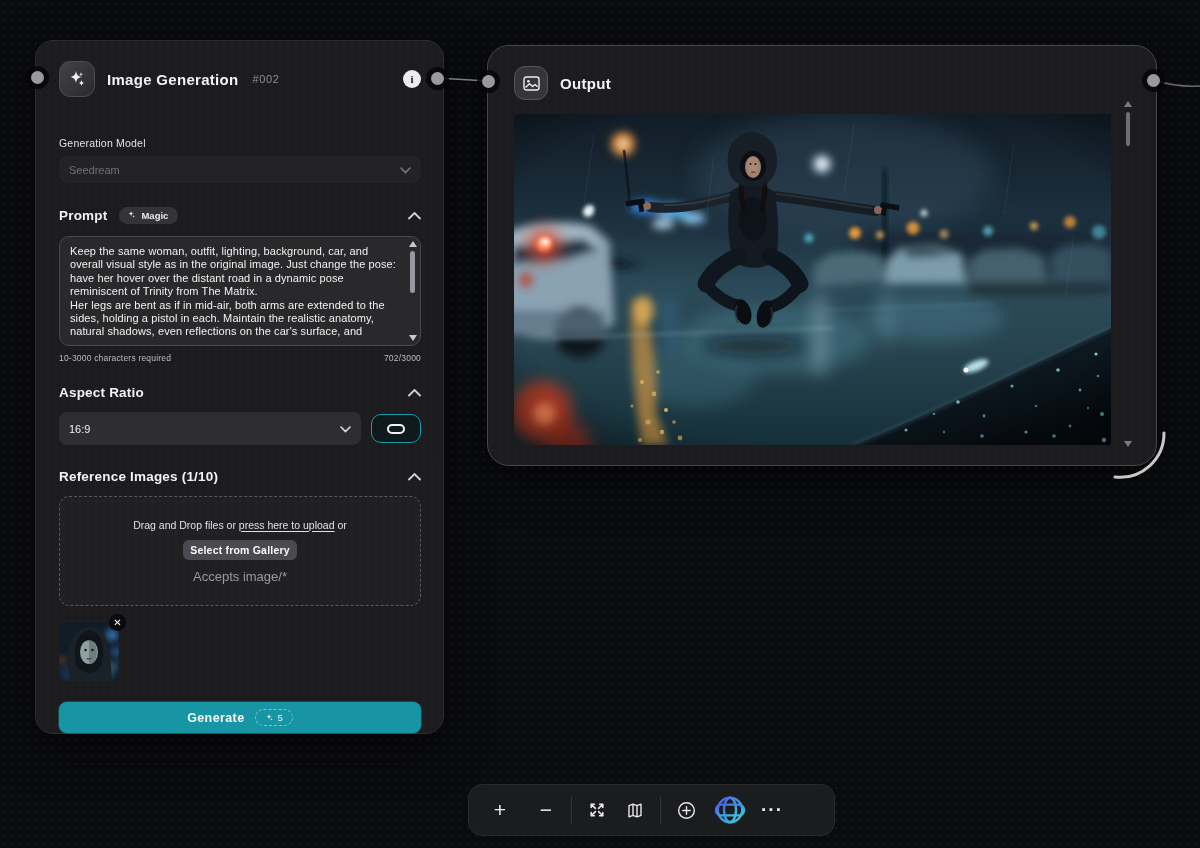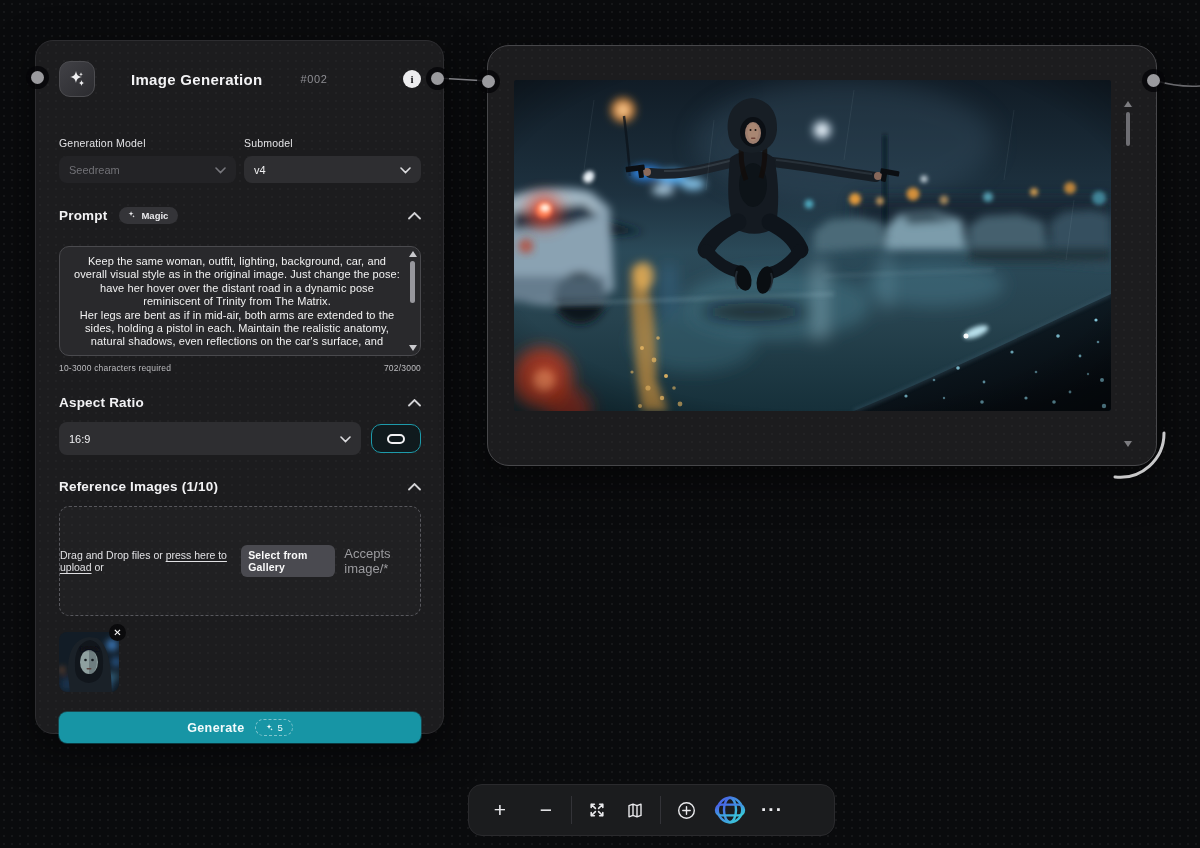--- a/index.html
+++ b/index.html
@@ -13,21 +13,21 @@
   
   .node { position:absolute; background-color:#1c1c1e;
     background-image:radial-gradient(rgba(255,255,255,0.028) 0.8px, transparent 0.9px);
     background-size:8px 8px;
     box-shadow:0 14px 40px rgba(0,0,0,0.55); }
   #gen-node { left:35px; top:40px; width:409px; height:694px; border-radius:18px;
     border:1px solid #2d2d30; padding:20px 22px 20px 23px; }
   #out-node { left:487px; top:45px; width:670px; height:421px; border-radius:22px;
     border:1.5px solid #47474a; padding:20px 0 0 26px; }
 
-  .node-header { display:flex; align-items:center;gap:24px; }
+  .node-header { display:flex; align-items:center; }
   .icon-box { width:36px; height:36px; border-radius:11px; flex:0 0 auto;
     background:linear-gradient(135deg,#414146,#2b2b2f); border:1px solid #4c4c50;
     display:flex; align-items:center; justify-content:center; }
   .icon-box.small { width:34px; height:34px; background:#35353a; border:1px solid #56565a; }
   .node-title { font-size:15px; font-weight:bold; color:#f2f2f4; letter-spacing:0.3px; margin-left:12px; }
   .node-id { font-size:11px; color:#8e8e93; letter-spacing:0.6px; margin-left:14px; }
   .info-btn { margin-left:auto; width:18px; height:18px; border-radius:50%; background:#ececee;
     color:#141416; font-size:11px; font-weight:bold; display:flex; align-items:center;
     justify-content:center; font-family:"Liberation Serif", serif; }
 
@@ -38,42 +38,42 @@
     padding:0 10px; font-size:11px; color:#f0f0f2; }
   .select .chev { margin-left:auto; }
   .select.disabled { background:#232326; color:#717176; }
 
   .section-header { display:flex; align-items:center; margin-top:24px; }
   .section-title { font-size:13.5px; font-weight:bold; color:#f2f2f4; letter-spacing:0.2px; }
   .collapse { margin-left:auto; cursor:pointer; display:flex; }
   .magic-badge { margin-left:12px; background:#343438; border-radius:999px; padding:3px 10px 3px 8px;
     font-size:9.5px; font-weight:bold; color:#e9e9ec; display:flex; align-items:flex-start; gap:5px; }
 
-  .prompt-box { position:relative; margin-top:22px; height:110px; border:1px solid #4a4a4e;
-    border-radius:10px; background:#29292c; padding:8px 16px 8px 10px; overflow:hidden;text-align:center; }
+  .prompt-box { position:relative; margin-top:12px; height:110px; border:1px solid #4a4a4e;
+    border-radius:10px; background:#29292c; padding:8px 16px 8px 10px; overflow:hidden; }
   .prompt-text { font-size:11px; line-height:13.4px; color:#f2f2f2; white-space:pre-wrap;
     letter-spacing:0.1px; }
   .pscroll { position:absolute; right:3px; top:4px; bottom:4px; width:9px; }
   .tri-up { width:0; height:0; border-left:4px solid transparent; border-right:4px solid transparent;
     border-bottom:6px solid #c9c9cd; margin:0 auto; }
   .tri-down { width:0; height:0; border-left:4px solid transparent; border-right:4px solid transparent;
     border-top:6px solid #c9c9cd; margin:0 auto; position:absolute; bottom:0; left:0; right:0; }
   .pthumb { position:absolute; top:10px; left:2px; width:5px; height:42px; border-radius:3px; background:#97979d; }
 
   .helper-row { display:flex; justify-content:space-between; margin-top:7px;
     font-size:8.5px; color:#bdbdc0; letter-spacing:0.2px; }
 
   .ar-row { display:flex; gap:10px; margin-top:12px; align-items:center; }
   .ar-select { flex:1; height:33px; }
   .ar-btn { width:50px; height:29px; border-radius:10px; border:1.5px solid #1d9aaa;
     background:#101a1d; display:flex; align-items:center; justify-content:center; }
   .landscape-glyph { width:18px; height:10px; border:2.2px solid #f2f2f4; border-radius:5px; }
 
   .dropzone { margin-top:12px; height:110px; border:1px dashed #58585d; border-radius:10px;
-    background:rgba(255,255,255,0.018); display:flex; flex-direction:row; align-items:center;
+    background:rgba(255,255,255,0.018); display:flex; flex-direction:column; align-items:center;
     justify-content:center; gap:9px; }
   .drop-line { font-size:10.5px; color:#e0e0e3; }
   .drop-link { text-decoration:underline; text-underline-offset:2px; cursor:pointer; }
   .gallery-btn { background:#4a4a50; border-radius:6px; padding:4px 7px; font-size:10.5px;
     font-weight:bold; color:#fafafa; letter-spacing:0.2px; }
   .accepts { font-size:13px; color:#9b9b9f; }
 
   .thumb-wrap { position:relative; width:60px; height:60px; margin-top:16px; }
   .thumb { width:60px; height:60px; border-radius:8px; overflow:hidden; display:block; }
   .thumb-close { position:absolute; top:-8px; right:-7px; width:17px; height:17px; border-radius:50%;
@@ -136,31 +136,20 @@
     </div>
 
     <div class="field-row">
       <div class="field">
         <div class="field-label">Generation Model</div>
         <div class="select disabled">
           <span>Seedream</span>
           <span class="chev">
             <svg width="11" height="7" viewBox="0 0 11 7">
                 <polyline points="1,1 5.5,5.5 10,1" fill="none" stroke="#77777c" stroke-width="1.6" stroke-linecap="round"></polyline>
-              </svg>
-          </span>
-        </div>
-      </div>
-      <div class="field">
-        <div class="field-label">Submodel</div>
-        <div class="select">
-          <span>v4</span>
-          <span class="chev">
-            <svg width="11" height="7" viewBox="0 0 11 7">
-                <polyline points="1,1 5.5,5.5 10,1" fill="none" stroke="#dcdcdf" stroke-width="1.6" stroke-linecap="round"></polyline>
               </svg>
           </span>
         </div>
       </div>
     </div>
 
     <div class="section-header">
       <span class="section-title">Prompt</span>
       <span class="magic-badge">
         <svg width="9" height="9" viewBox="0 0 20 20">
@@ -270,20 +259,30 @@
         <svg width="9" height="9" viewBox="0 0 20 20">
           <path d="M9,2 C9.9,6.2 10.8,7.1 15,8 C10.8,8.9 9.9,9.8 9,14 C8.1,9.8 7.2,8.9 3,8 C7.2,7.1 8.1,6.2 9,2 Z" fill="#f0fafa"></path>
           <path d="M14.5,11 C14.9,13 15.5,13.6 17.5,14 C15.5,14.4 14.9,15 14.5,17 C14.1,15 13.5,14.4 11.5,14 C13.5,13.6 14.1,13 14.5,11 Z" fill="#f0fafa"></path>
         </svg>
         <span>5</span>
       </span>
     </div>
   </div>
 
   <div class="node" id="out-node">
+    <div class="node-header">
+      <div class="icon-box small">
+        <svg width="17" height="15" viewBox="0 0 17 15">
+          <rect x="1" y="1" width="15" height="13" rx="2.2" fill="none" stroke="#eeeef0" stroke-width="1.4"></rect>
+          <circle cx="5.4" cy="5.2" r="1.3" fill="#eeeef0"></circle>
+          <path d="M2.5,11.5 L6.5,7.8 L9.6,10.6 L12,8.4 L14.6,10.8" fill="none" stroke="#eeeef0" stroke-width="1.4" stroke-linejoin="round"></path>
+        </svg>
+      </div>
+      <span class="node-title">Output</span>
+    </div>
 
     <div class="out-img-frame">
       <svg width="597" height="331" viewBox="0 0 597 331">
         <defs>
           <linearGradient id="gSky" x1="0" y1="0" x2="0" y2="1">
             <stop offset="0" stop-color="#111c26"></stop>
               <stop offset="0.35" stop-color="#1e3240"></stop>
             <stop offset="0.52" stop-color="#2b4a59"></stop>
               <stop offset="0.72" stop-color="#27434f"></stop>
             <stop offset="1" stop-color="#16303a"></stop>

